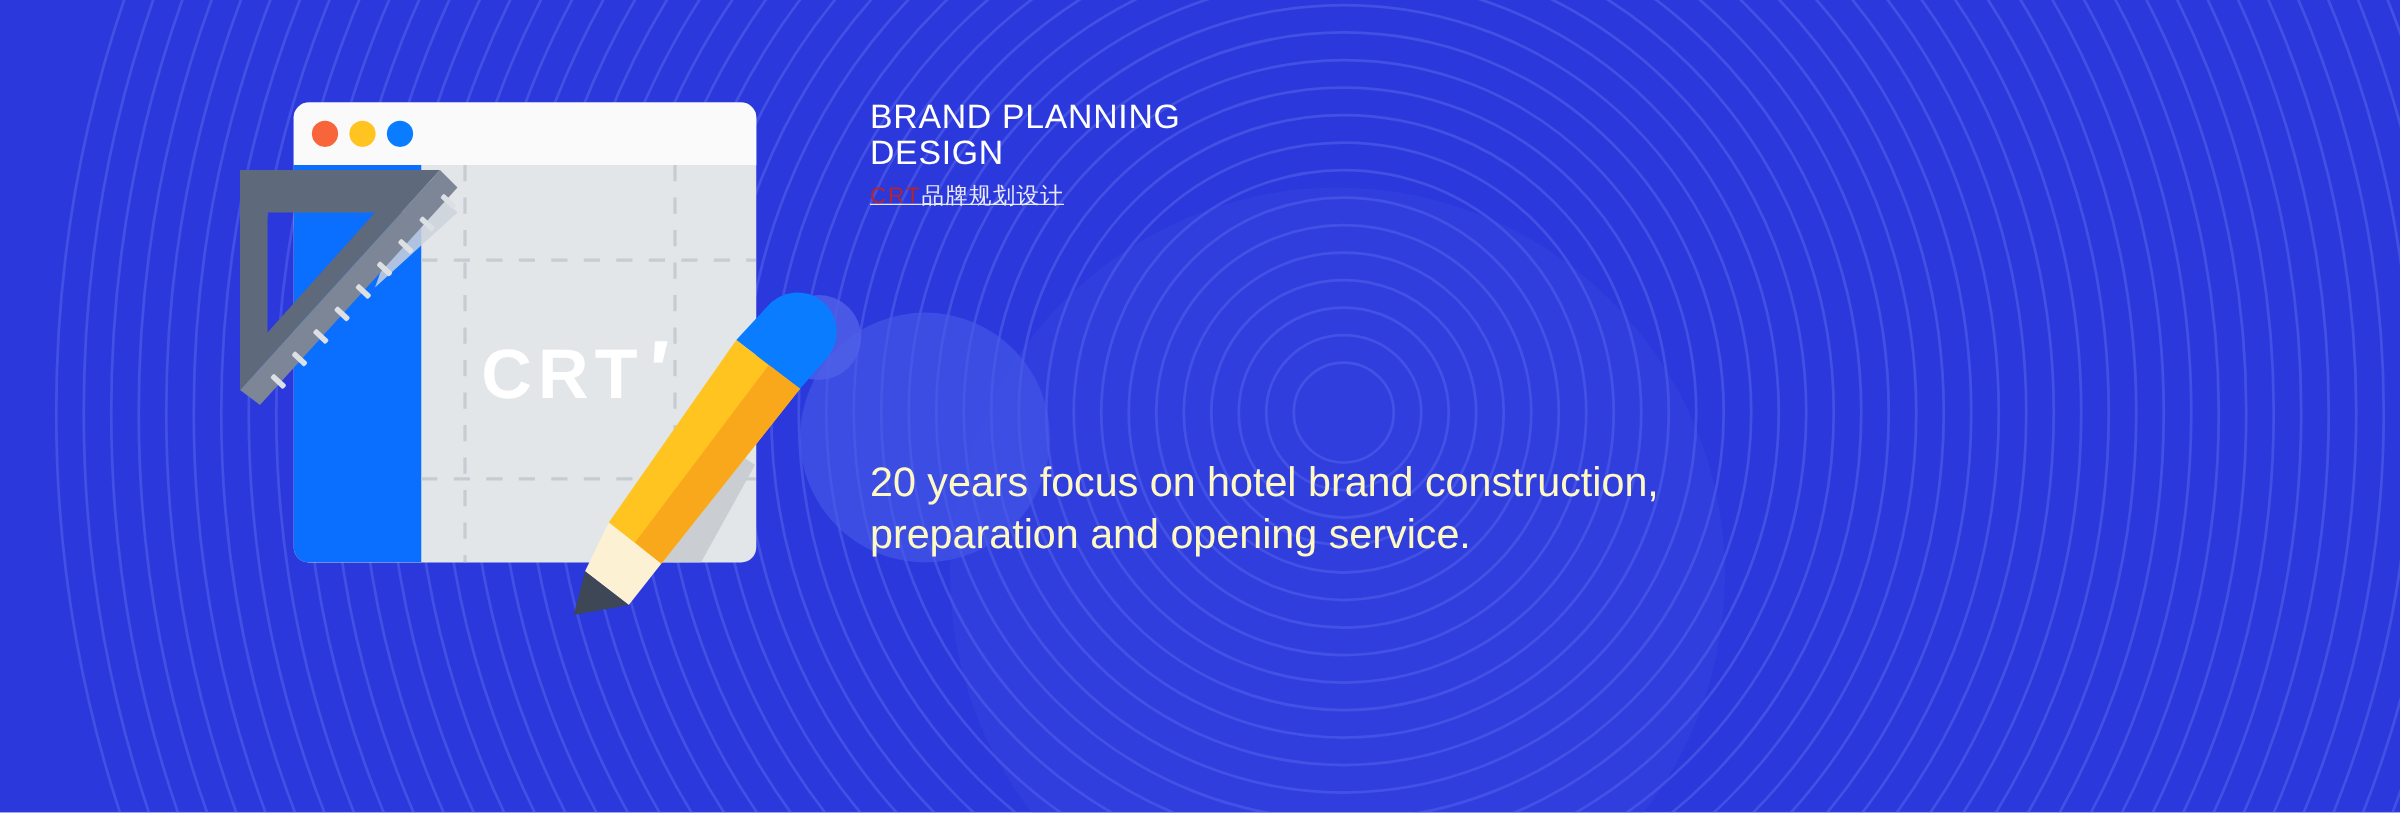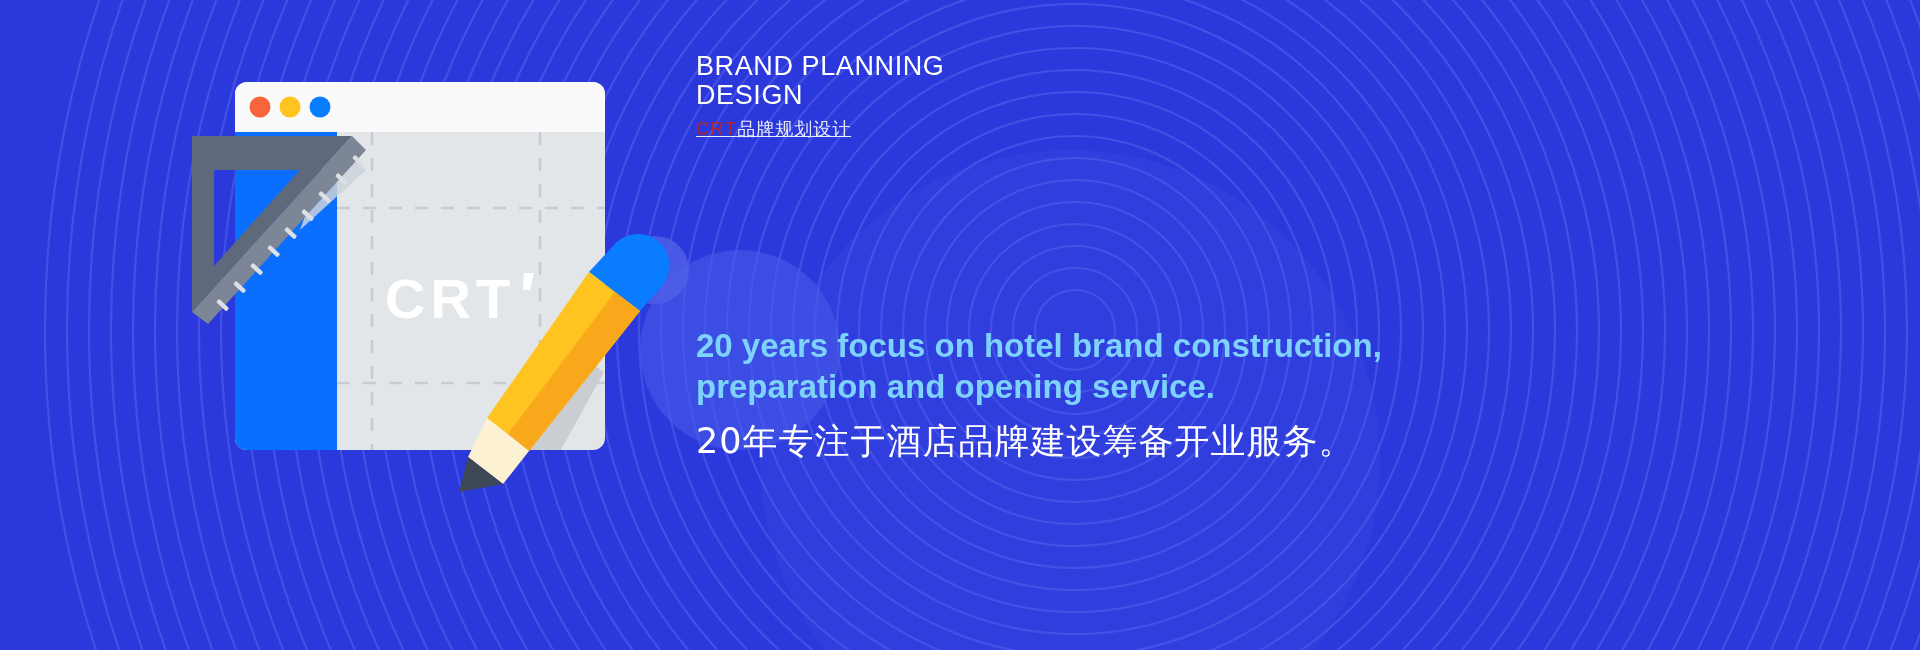--- a/index.html
+++ b/index.html
@@ -62,21 +62,21 @@
   .copy {
     position: absolute;
     left: 696px;
     top: 0;
     width: 1180px;
     height: 650px;
   }
   .eyebrow {
     position: absolute;
     left: 0;
-    top: 52px;
+    top: 79px;
     width: 700px;
   }
   .eyebrow-en {
     font-size: 27px;
     line-height: 29px;
     letter-spacing: .6px;
     color: #ffffff;
     font-weight: 400;
     white-space: pre-line;
   }
@@ -95,25 +95,26 @@
     font-family: "Liberation Sans", sans-serif;
   }
 
   .headline {
     position: absolute;
     left: 0;
     top: 325px;
     width: 760px;
   }
   .headline-en {
-    color: #7dd3fc;
+    color: #fef9c3;
     font-size: 33px;
     line-height: 41px;
-    font-weight: 700;
+    font-weight: 400;
     letter-spacing: 0px;
+    margin-top: 40px;
   }
   .headline-cn {
     margin-top: 12px;
     color: #ffffff;
     font-size: 35px;
     line-height: 44px;
     letter-spacing: 1px;
     font-family: "DejaVu Sans", "Liberation Sans", sans-serif;
   }
 </style>
@@ -281,17 +282,16 @@
     <div class="eyebrow">
       <div class="eyebrow-en">BRAND PLANNING
 DESIGN</div>
       <div class="eyebrow-cn">
         <span class="brandmark">CRT</span><span>品牌规划设计</span>
       </div>
     </div>
 
     <div class="headline">
       <div class="headline-en">20 years focus on hotel brand construction, preparation and opening service.</div>
-      <div class="headline-cn">20年专注于酒店品牌建设筹备开业服务。</div>
     </div>
 
   </div>
 </div>
 
 </body></html>

